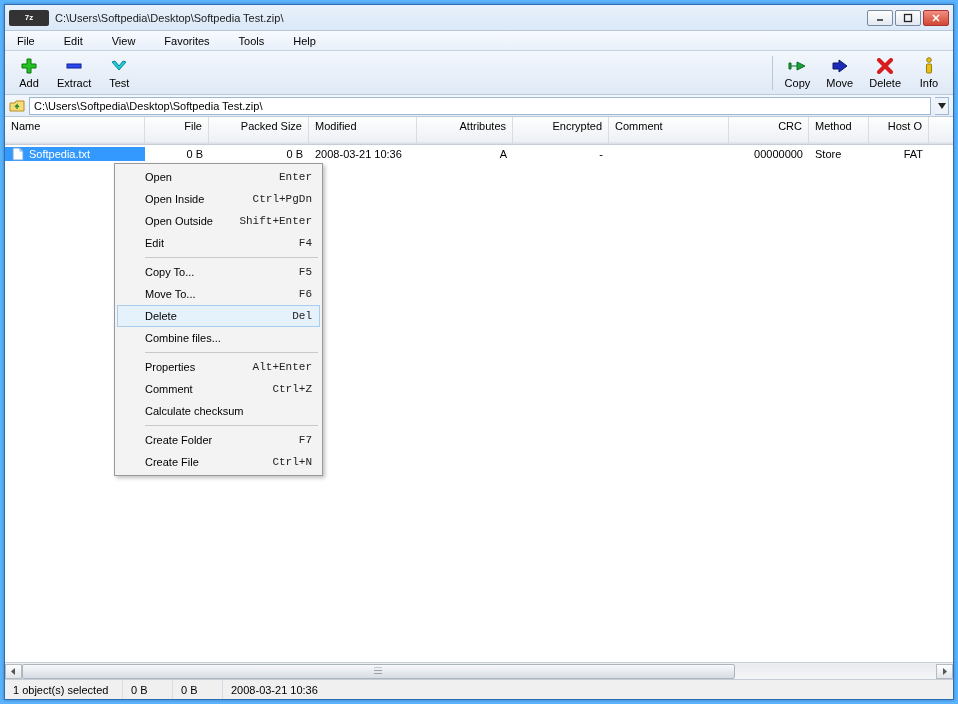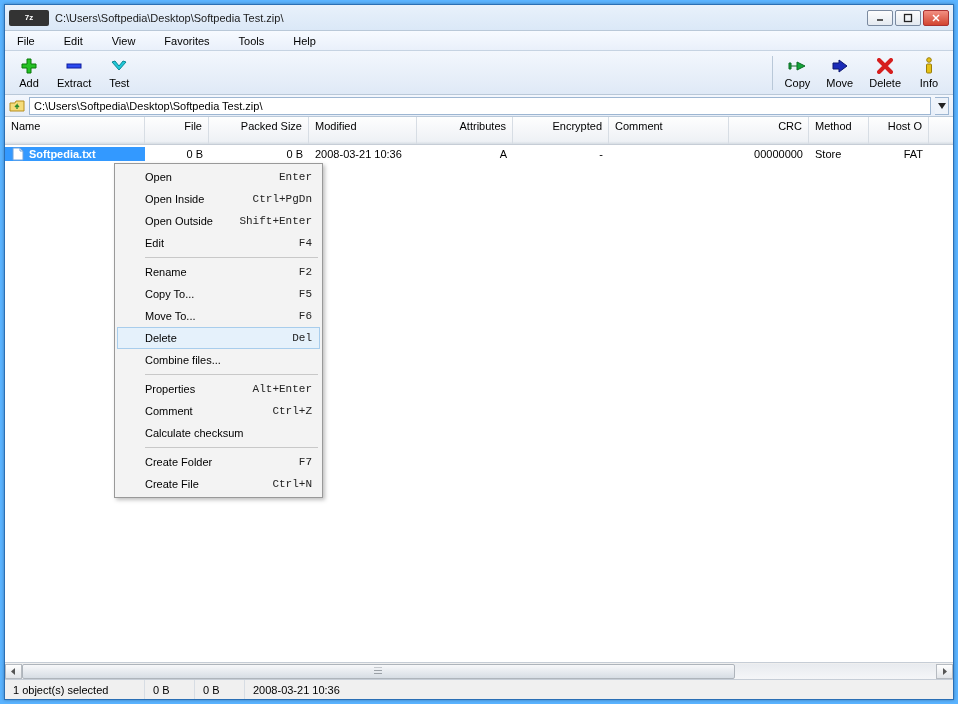--- a/index.html
+++ b/index.html
@@ -38,21 +38,21 @@
   .col { border-right: 1px solid #d7dde4; padding: 3px 6px; overflow: hidden; white-space: nowrap; text-overflow: ellipsis; cursor:pointer; }
   .col.right { text-align: right; }
 
   
   .filelist { flex: 1; background: #fff; overflow: hidden; position: relative; }
   .row { display: flex; height: 17px; align-items: center; }
   .cell { padding: 0 6px; overflow: hidden; white-space: nowrap; text-overflow: ellipsis; }
   .cell.right { text-align: right; }
   .row.selected .cell.namecell { background: #3399ff; color: #fff; }
   .file-icon { width: 14px; height: 14px; margin-right: 4px; display:inline-flex; vertical-align:middle; }
-  .namecell { display:flex; align-items:center;font-weight:bold; }
+  .namecell { display:flex; align-items:center; }
 
   
   .context-menu { position: absolute; background: #f3f3f3; border: 1px solid #999; box-shadow: 2px 2px 4px rgba(0,0,0,.25); width: 209px; padding: 2px; z-index: 10; }
   .cm-item { display: flex; align-items: center; height: 22px; padding: 0 8px 0 28px; cursor: pointer; position:relative; }
   .cm-item.highlight { background: #e5f1fb; border: 1px solid #a8cdec; padding-left:27px; padding-right:7px; height:22px; }
   .cm-item .shortcut { margin-left: auto; color: #222; font-family: Liberation Mono, monospace; }
   .cm-sep { height: 1px; background: #c8c8c8; margin: 3px 2px 3px 28px; }
 
   
   .hscroll { height: 17px; background: #efefef; display: flex; align-items: center; border-top: 1px solid #c6cdd6; }
@@ -241,24 +241,20 @@
         <div class="cm-item">
           <span>Open Outside</span>
           <span class="shortcut">Shift+Enter</span>
         </div>
         <div class="cm-item">
           <span>Edit</span>
           <span class="shortcut">F4</span>
         </div>
         <div class="cm-sep"></div>
         <div class="cm-item">
-          <span>Rename</span>
-          <span class="shortcut">F2</span>
-        </div>
-        <div class="cm-item">
           <span>Copy To...</span>
           <span class="shortcut">F5</span>
         </div>
         <div class="cm-item">
           <span>Move To...</span>
           <span class="shortcut">F6</span>
         </div>
         <div class="cm-item highlight">
           <span>Delete</span>
           <span class="shortcut">Del</span>
@@ -302,19 +298,19 @@
         </div>
     </div>
     <div class="arrow">
         <svg width="7" height="7" viewBox="0 0 7 7">
           <path d="M2 0v7l4-3.5z" fill="#555"></path>
         </svg>
       </div>
   </div>
 
   <div class="statusbar">
-    <div class="status-cell" style="width:140px">1 object(s) selected</div>
+    <div class="status-cell" style="width:118px">1 object(s) selected</div>
     <div class="status-cell" style="width:50px">0 B</div>
     <div class="status-cell" style="width:50px">0 B</div>
     <div class="status-cell" style="flex:1;border-right:none">2008-03-21 10:36</div>
   </div>
 
 </div>
 
 </body></html>

